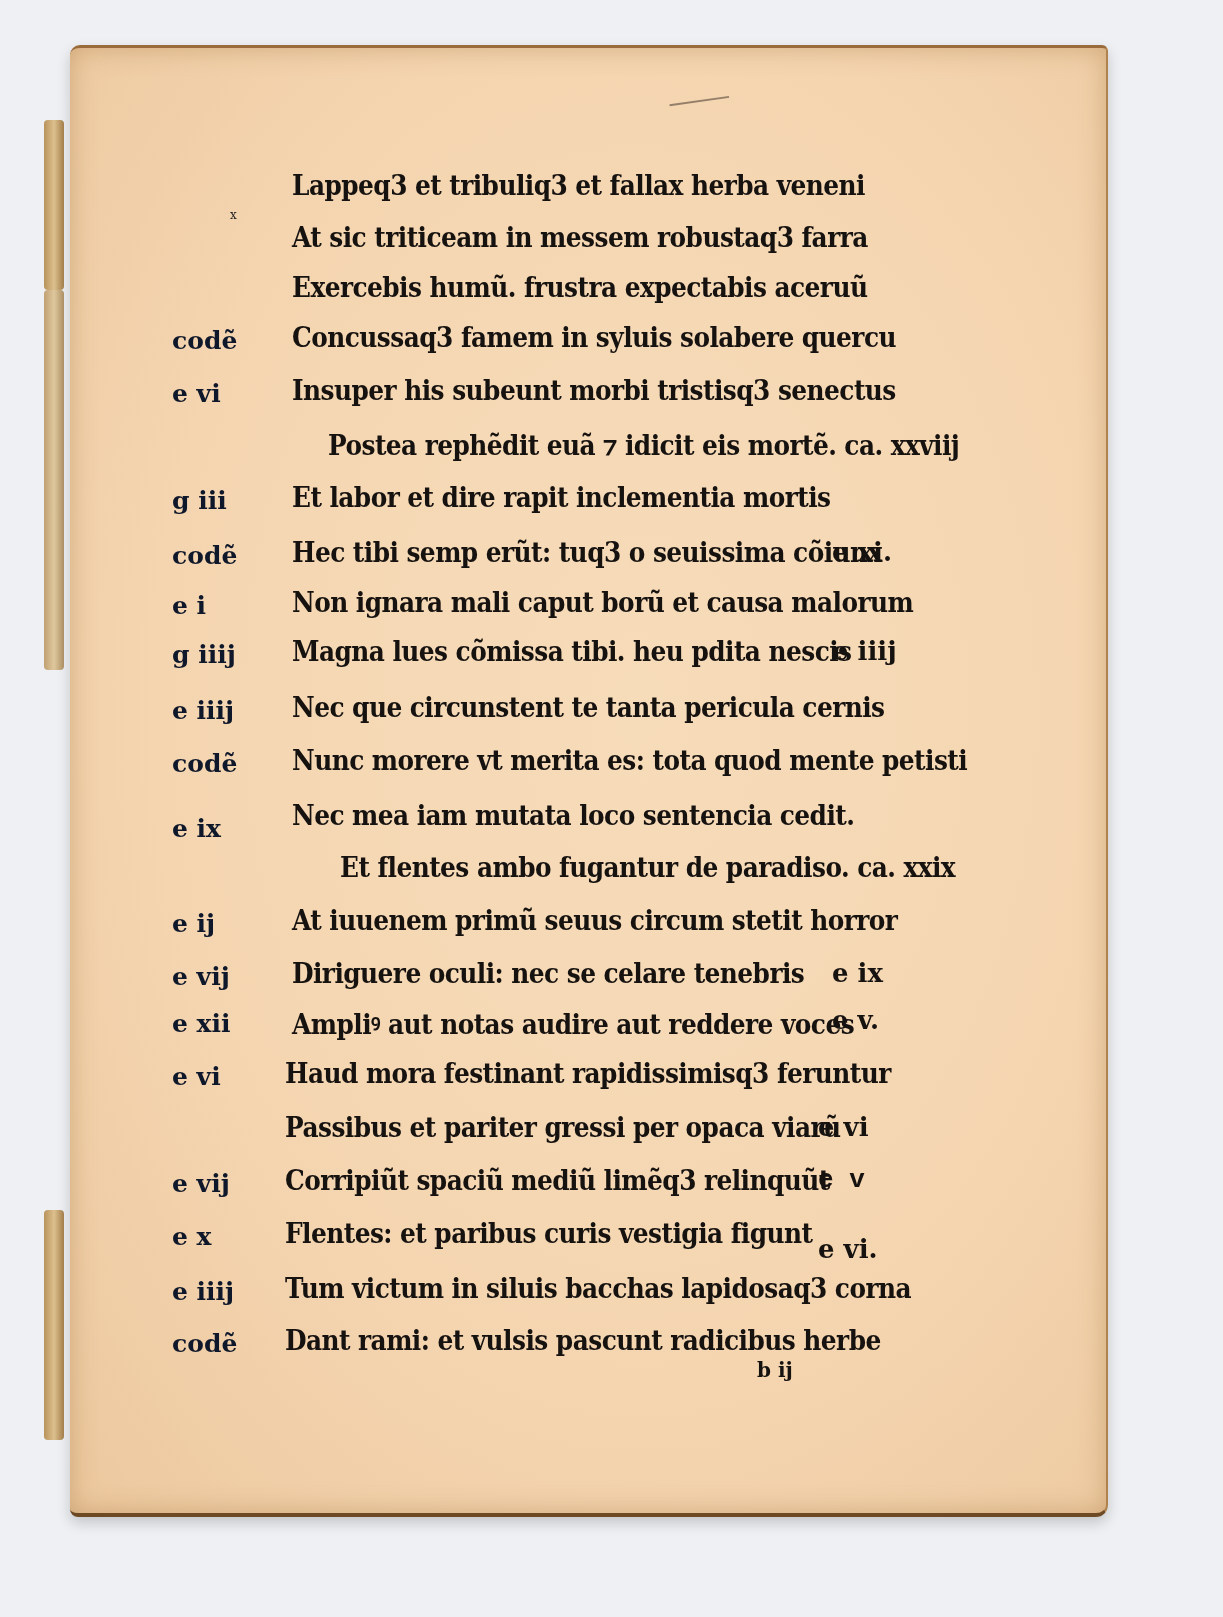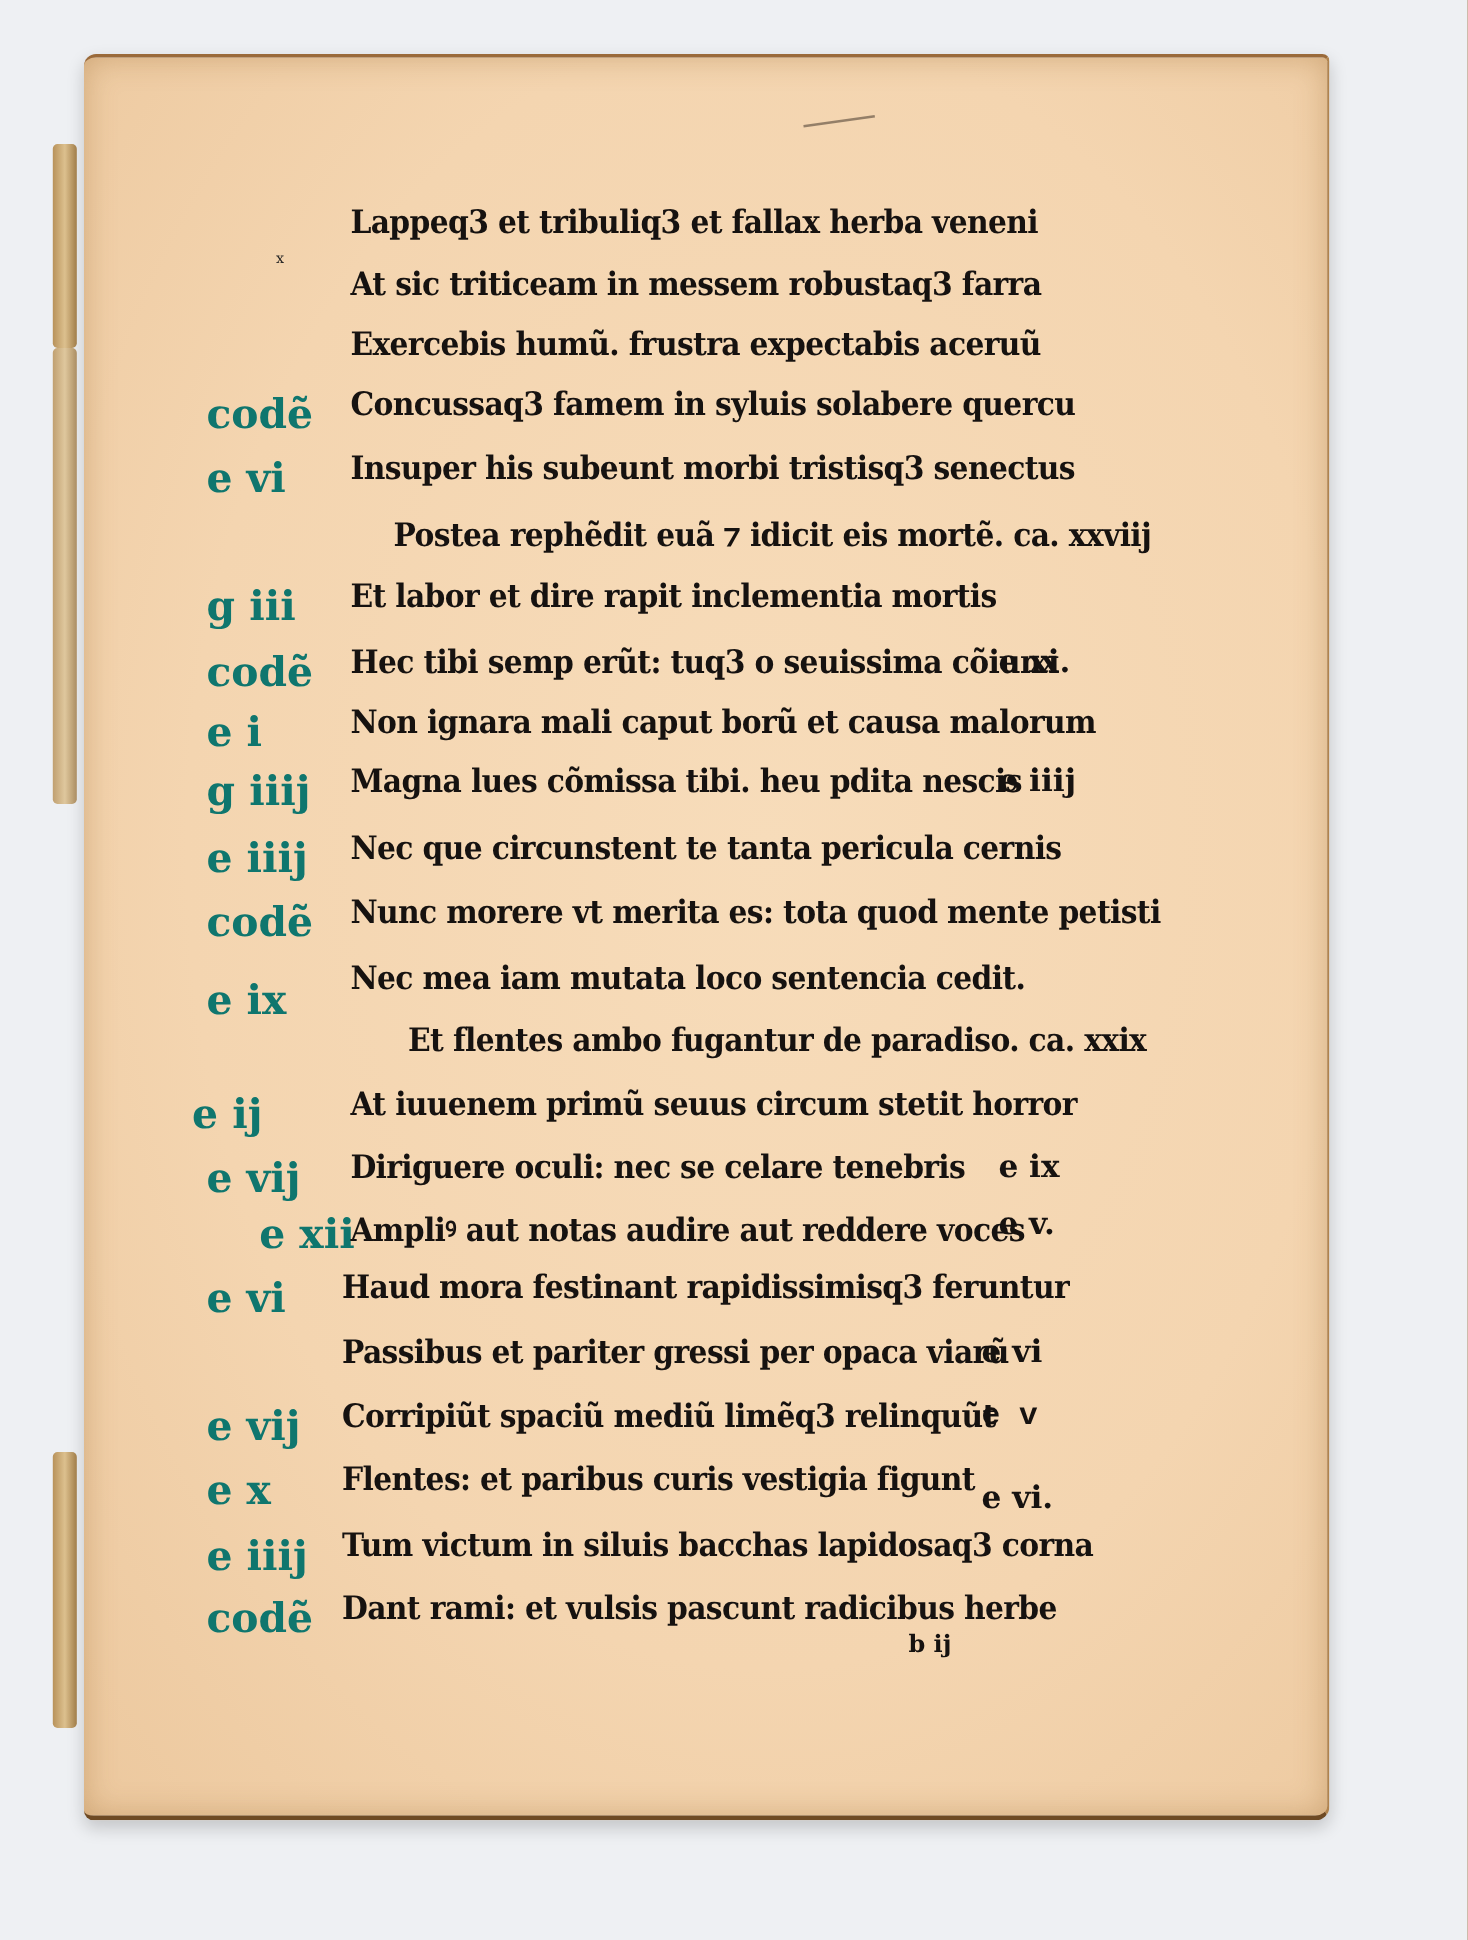--- a/index.html
+++ b/index.html
@@ -29,22 +29,22 @@
       position: absolute;
       font-size: 27px; font-weight: bold;
       color: #161210;
       letter-spacing: -0.6px;
       white-space: nowrap;
       transform: scaleX(0.92);
       transform-origin: left center;
     }
     .margin-left {
       position: absolute;
-      font-size: 34px; font-weight: bold;
-      color: #0f766e;
+      font-size: 25px; font-weight: bold;
+      color: #0f172a;
       white-space: nowrap;
     }
     .margin-right {
       position: absolute;
       font-size: 26px; font-weight: bold;
       color: #161210;
       white-space: nowrap;
     }
     .signature {
       position: absolute; left: 757px; top: 1358px;
@@ -110,27 +110,27 @@
     <span class="margin-right" style="left: 832px; top: 692px;"></span>
     <span class="margin-left" style="left: 172px; top: 749px;">codẽ</span>
     <span class="line" style="left: 292px; top: 745px;">Nunc morere vt merita es: tota quod mente petisti</span>
     <span class="margin-right" style="left: 832px; top: 745px;"></span>
     <span class="margin-left" style="left: 172px; top: 814px;">e ix</span>
     <span class="line" style="left: 292px; top: 800px;">Nec mea iam mutata loco sentencia cedit.</span>
     <span class="margin-right" style="left: 832px; top: 800px;"></span>
     <span class="margin-left" style="left: 172px; top: 856px;"></span>
     <span class="line" style="left: 340px; top: 852px;">Et flentes ambo fugantur de paradiso. ca. xxix</span>
     <span class="margin-right" style="left: 832px; top: 852px;"></span>
-    <span class="margin-left" style="left: 160px; top: 909px;">e ij</span>
+    <span class="margin-left" style="left: 172px; top: 909px;">e ij</span>
     <span class="line" style="left: 292px; top: 905px;">At iuuenem primũ seuus circum stetit horror</span>
     <span class="margin-right" style="left: 832px; top: 905px;"></span>
     <span class="margin-left" style="left: 172px; top: 962px;">e vij</span>
     <span class="line" style="left: 292px; top: 958px;">Diriguere oculi: nec se celare tenebris</span>
     <span class="margin-right" style="left: 832px; top: 958px;">e ix</span>
-    <span class="margin-left" style="left: 172px; top: 1009px; margin-left: 44px;">e xii</span>
+    <span class="margin-left" style="left: 172px; top: 1009px;">e xii</span>
     <span class="line" style="left: 292px; top: 1005px;">Ampliꝰ aut notas audire aut reddere voces</span>
     <span class="margin-right" style="left: 832px; top: 1005px;">e v.</span>
     <span class="margin-left" style="left: 172px; top: 1062px;">e vi</span>
     <span class="line" style="left: 285px; top: 1058px;">Haud mora festinant rapidissimisq3 feruntur</span>
     <span class="margin-right" style="left: 832px; top: 1058px;"></span>
     <span class="margin-left" style="left: 172px; top: 1116px;"></span>
     <span class="line" style="left: 285px; top: 1112px;">Passibus et pariter gressi per opaca viarũ</span>
     <span class="margin-right" style="left: 818px; top: 1112px;">e vi</span>
     <span class="margin-left" style="left: 172px; top: 1169px;">e vij</span>
     <span class="line" style="left: 285px; top: 1165px;">Corripiũt spaciũ mediũ limẽq3 relinquũt</span>

